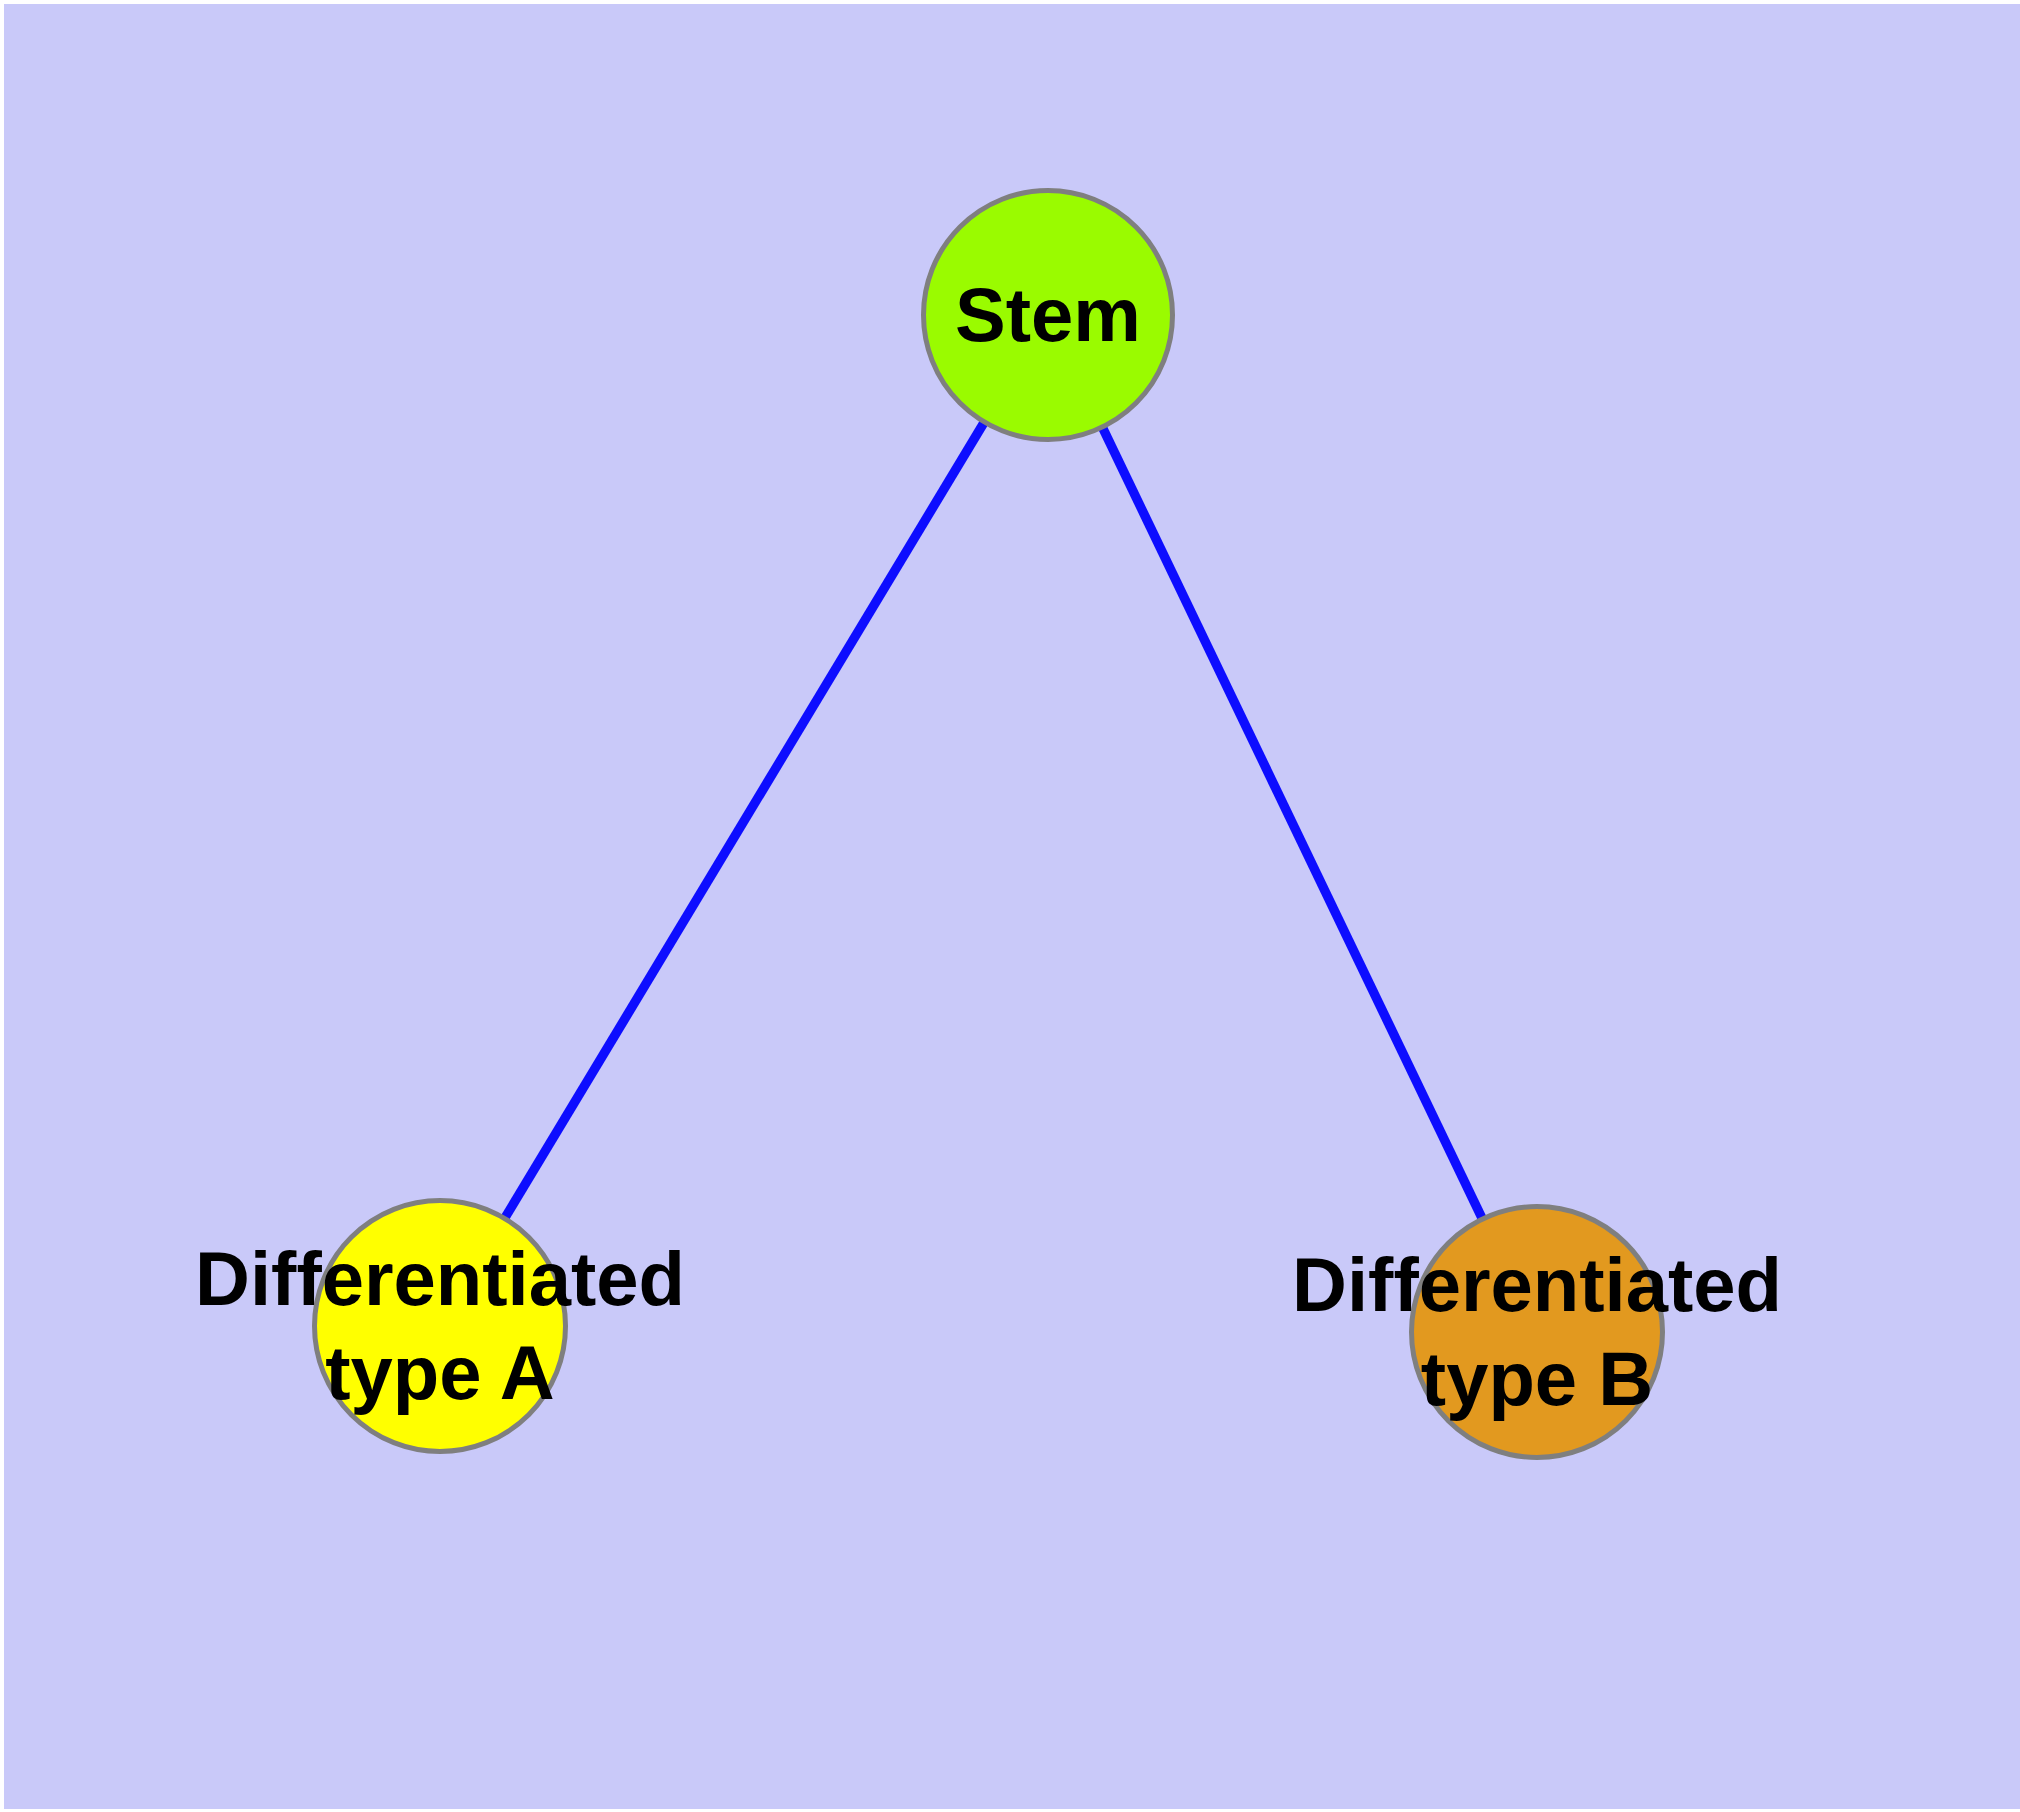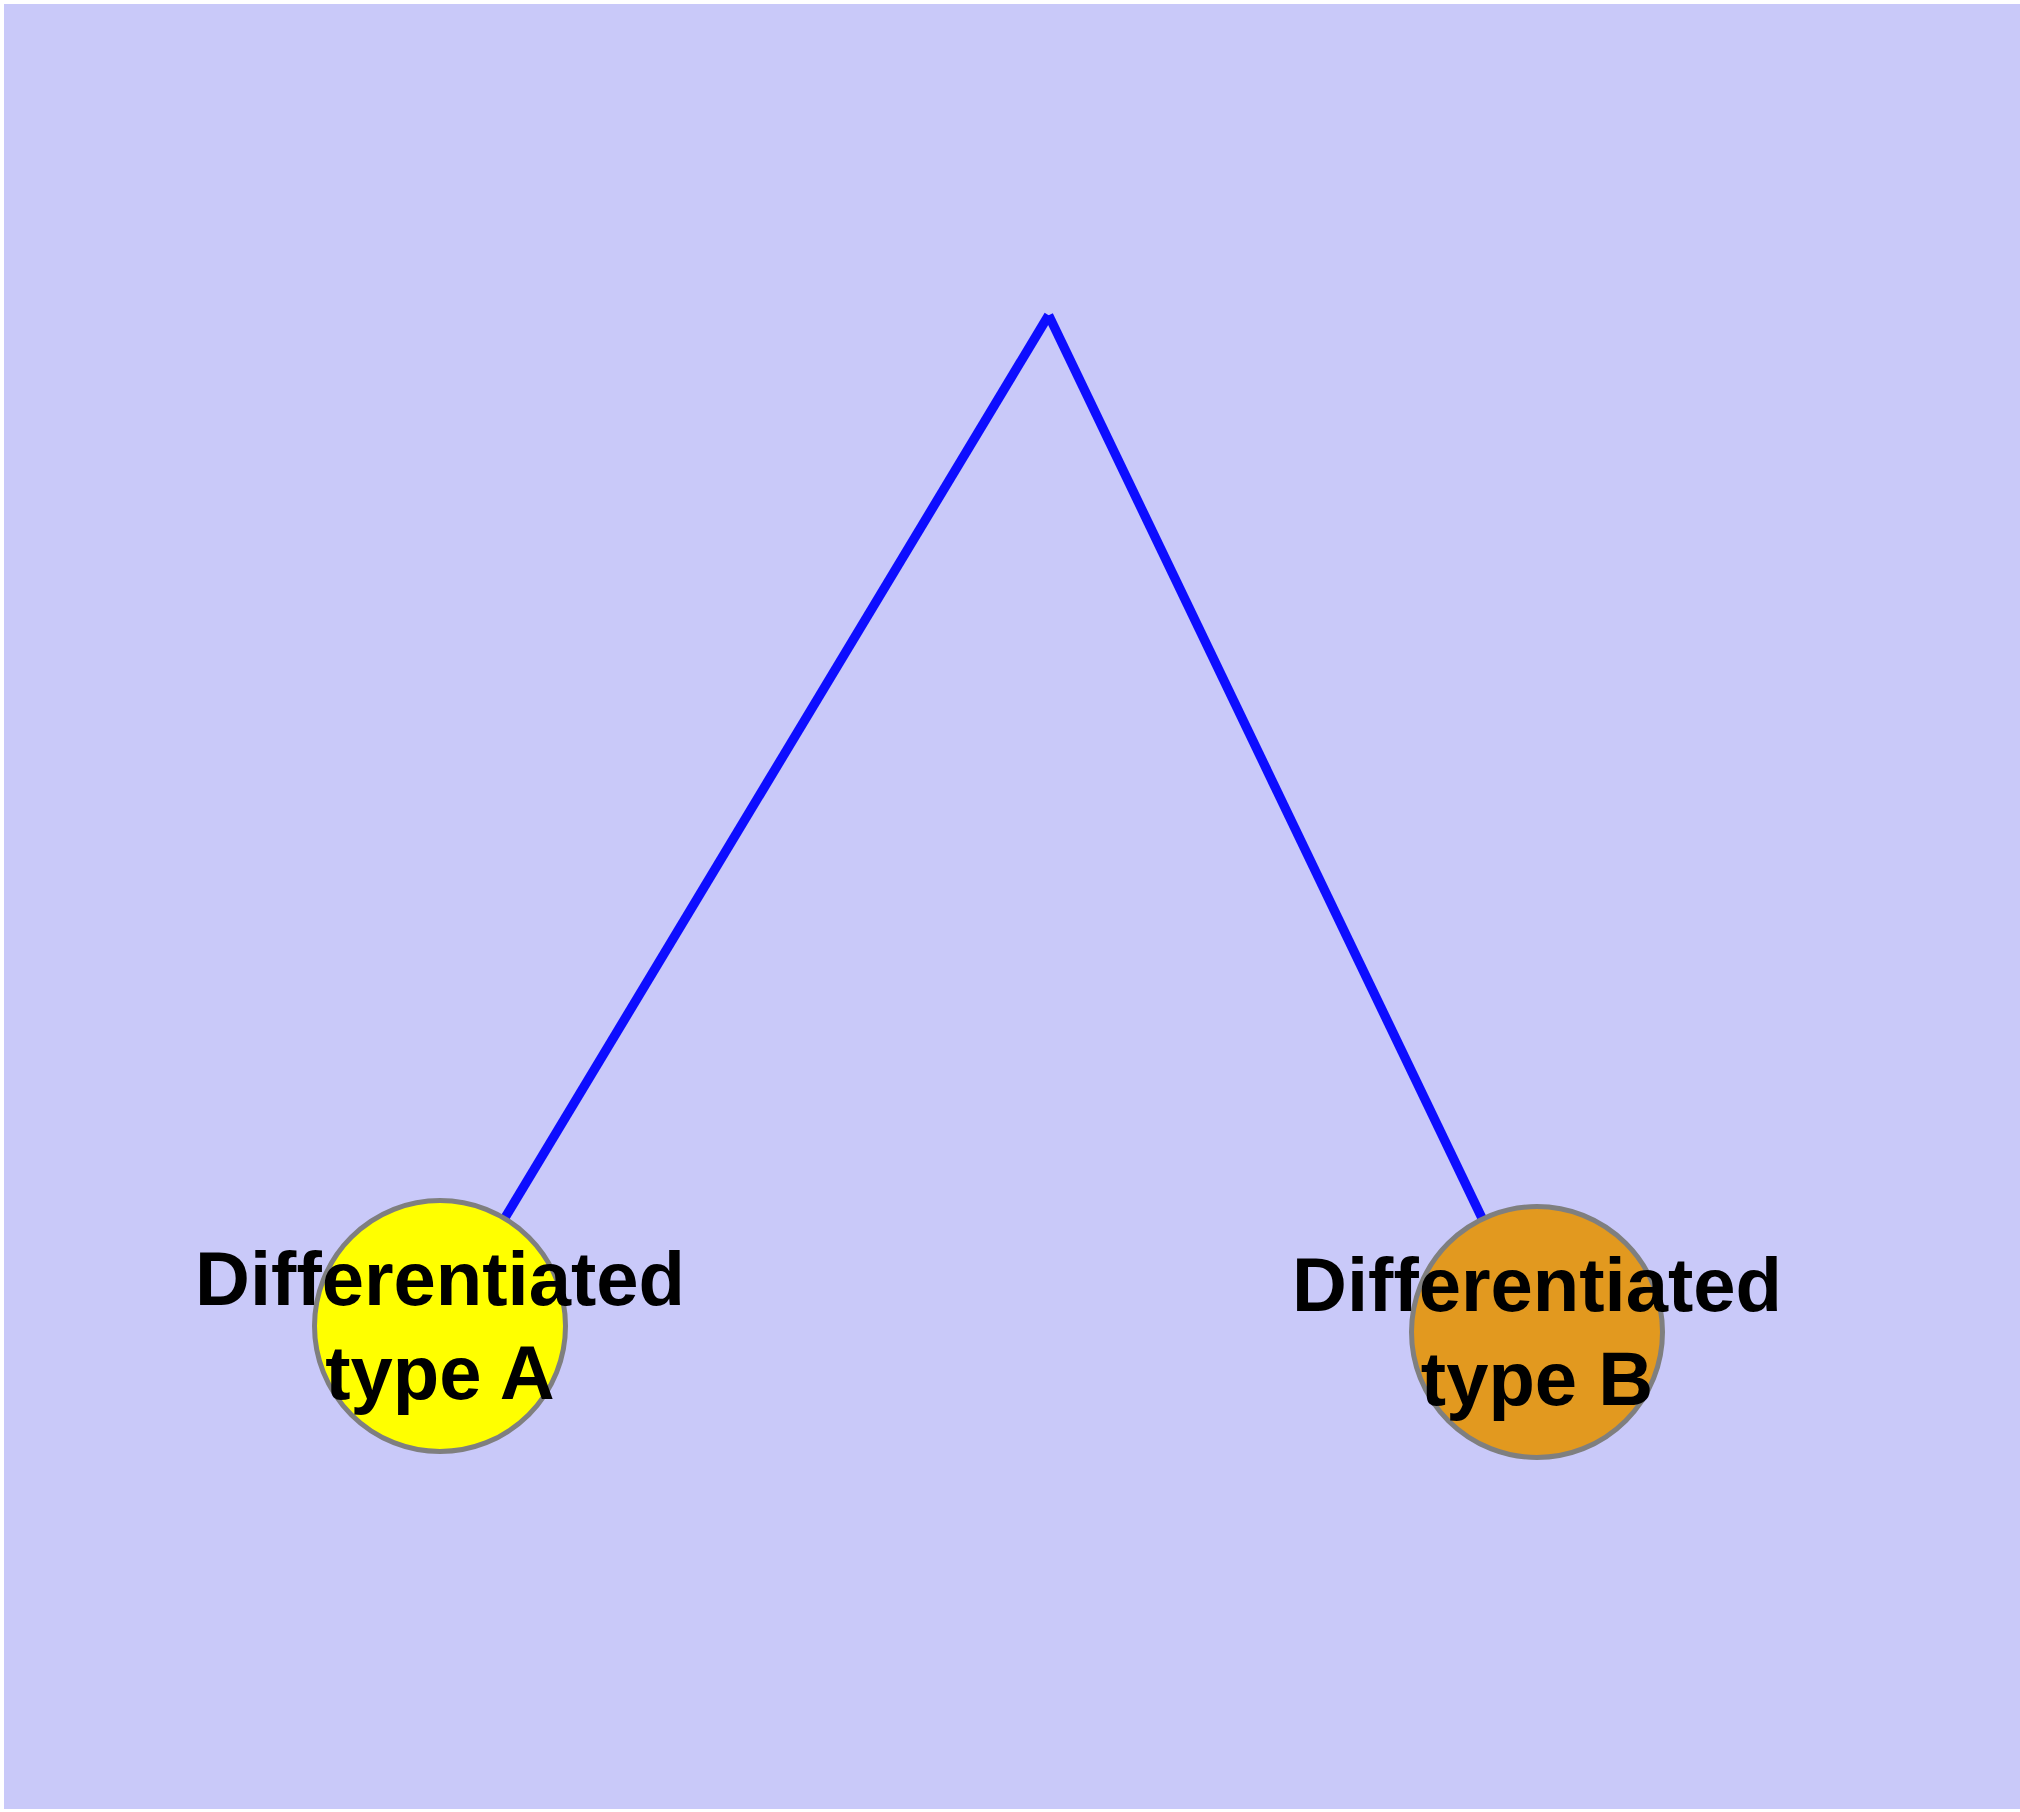--- a/index.html
+++ b/index.html
@@ -50,20 +50,23 @@
 </style>
 </head>
 <body>
 
 <div class="canvas" style="width: 2021px; height: 1812px; background: rgb(201, 201, 249); color: rgb(0, 0, 0);">
   <svg class="edges-layer" width="2021" height="1812" viewBox="0 0 2384 2138">
       <line x1="1237" y1="372" x2="519" y2="1564" stroke="#0d0dff" stroke-width="11"></line>
       <line x1="1237" y1="372" x2="1813" y2="1572" stroke="#0d0dff" stroke-width="11"></line>
     </svg>
 
+  <div class="node" style="left: 921px; top: 188px; width: 254px; height: 254px; background: rgb(154, 251, 0); border: 5.1px solid rgb(127, 127, 127);">
+    <span class="node-label">Stem</span>
+  </div>
 
   <div class="node" style="left: 312px; top: 1198px; width: 256px; height: 256px; background: rgb(255, 255, 0); border: 5.1px solid rgb(127, 127, 127);">
     <span class="node-label">Differentiated
 type A</span>
   </div>
 
   <div class="node" style="left: 1409px; top: 1204px; width: 256px; height: 256px; background: rgb(226, 153, 31); border: 5.1px solid rgb(127, 127, 127);">
     <span class="node-label">Differentiated
 type B</span>
   </div>

